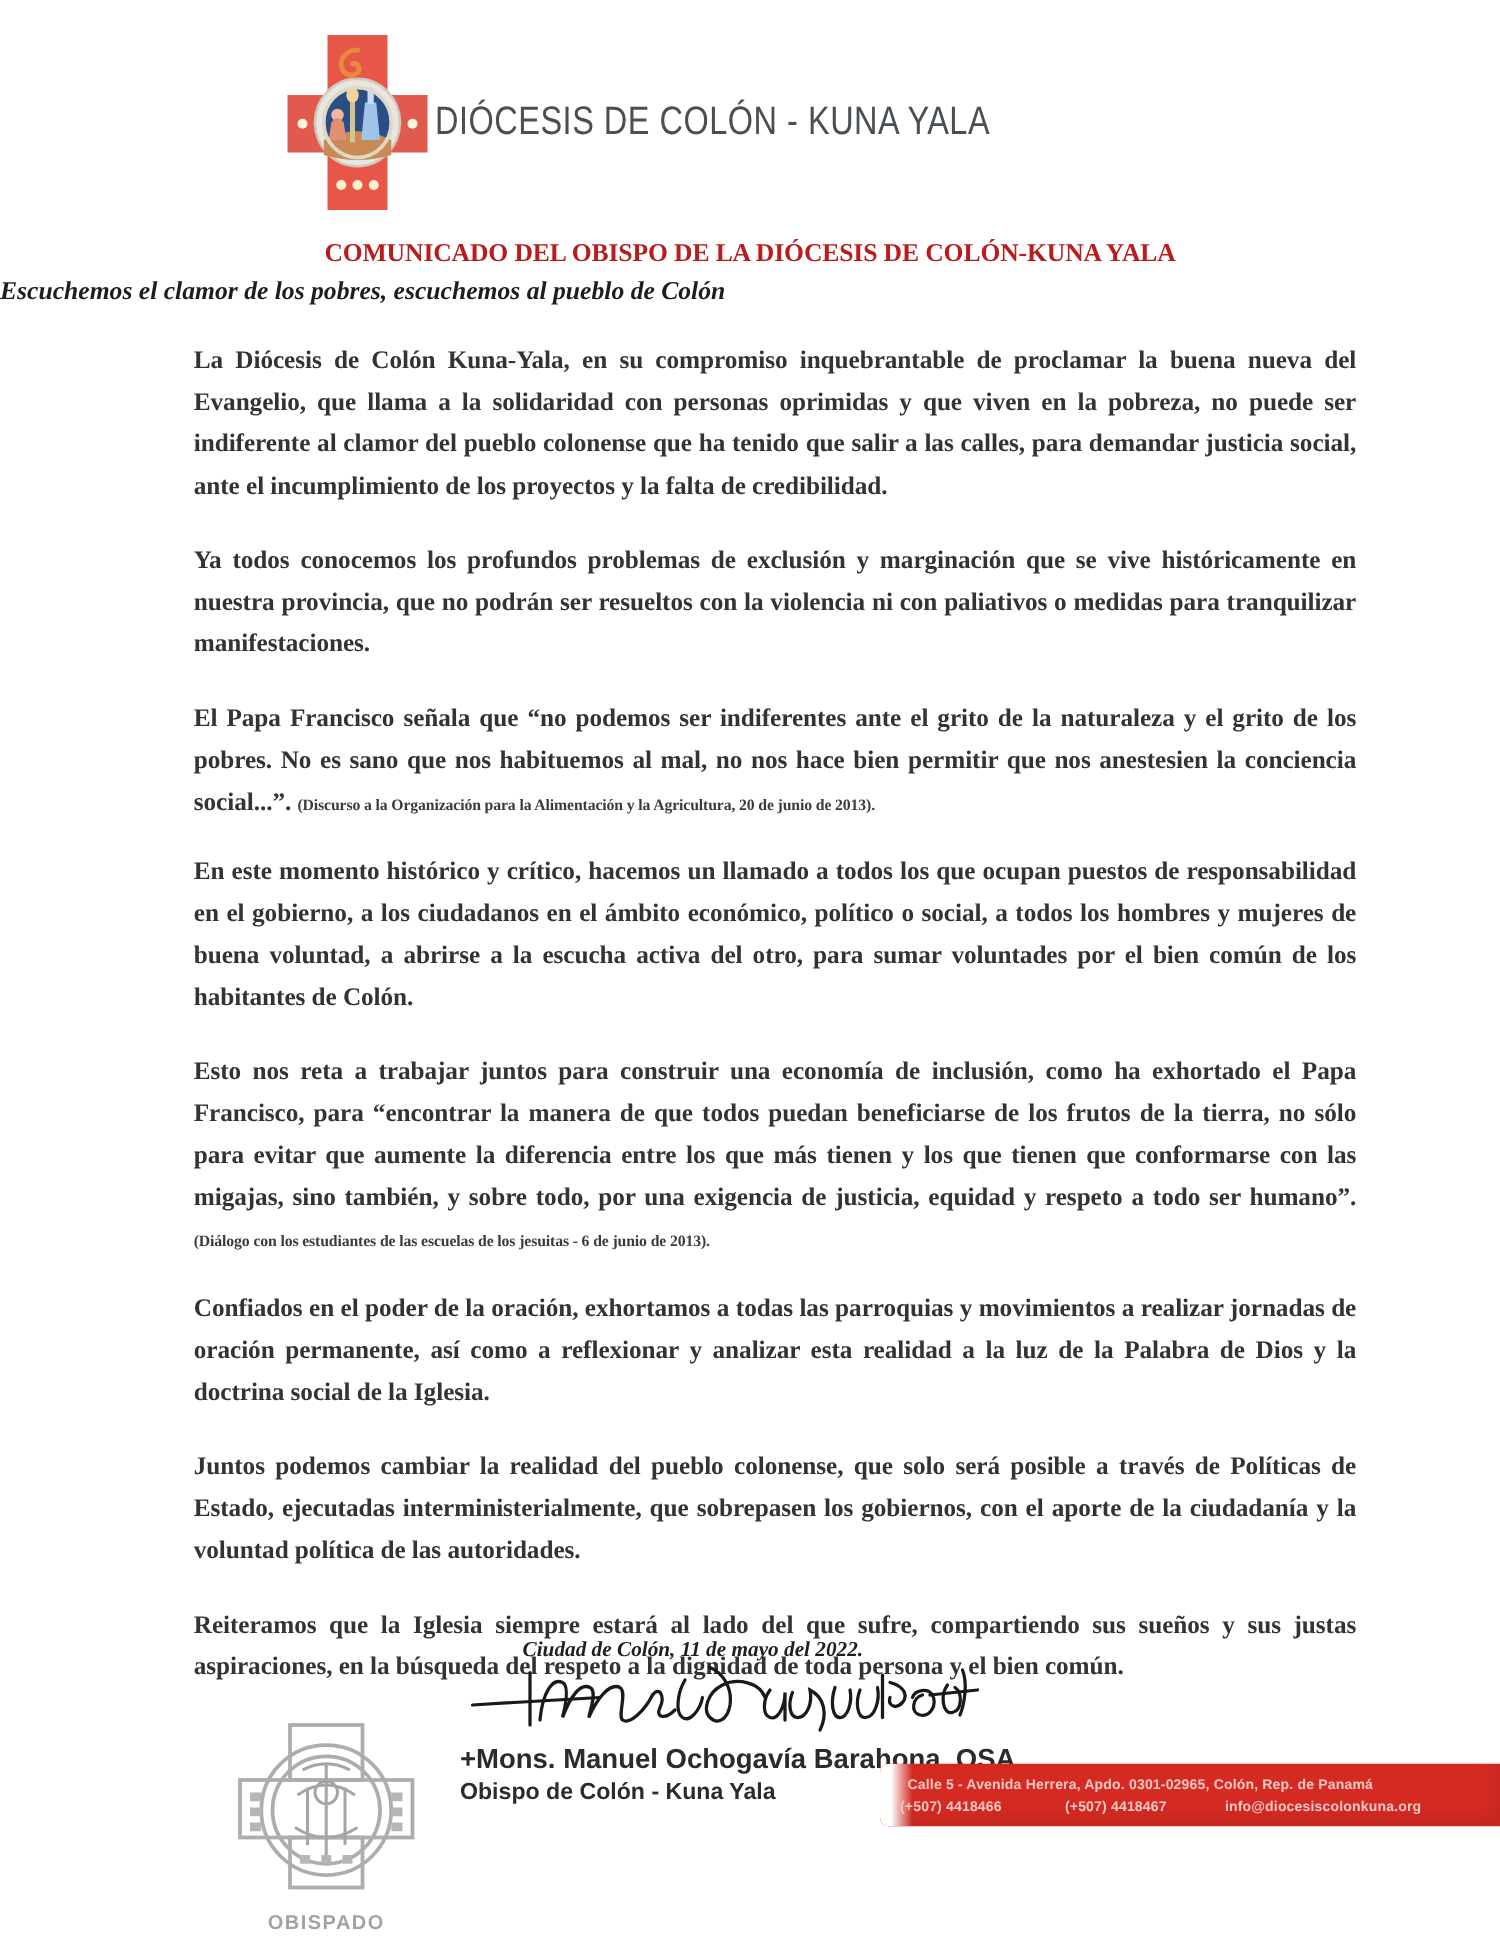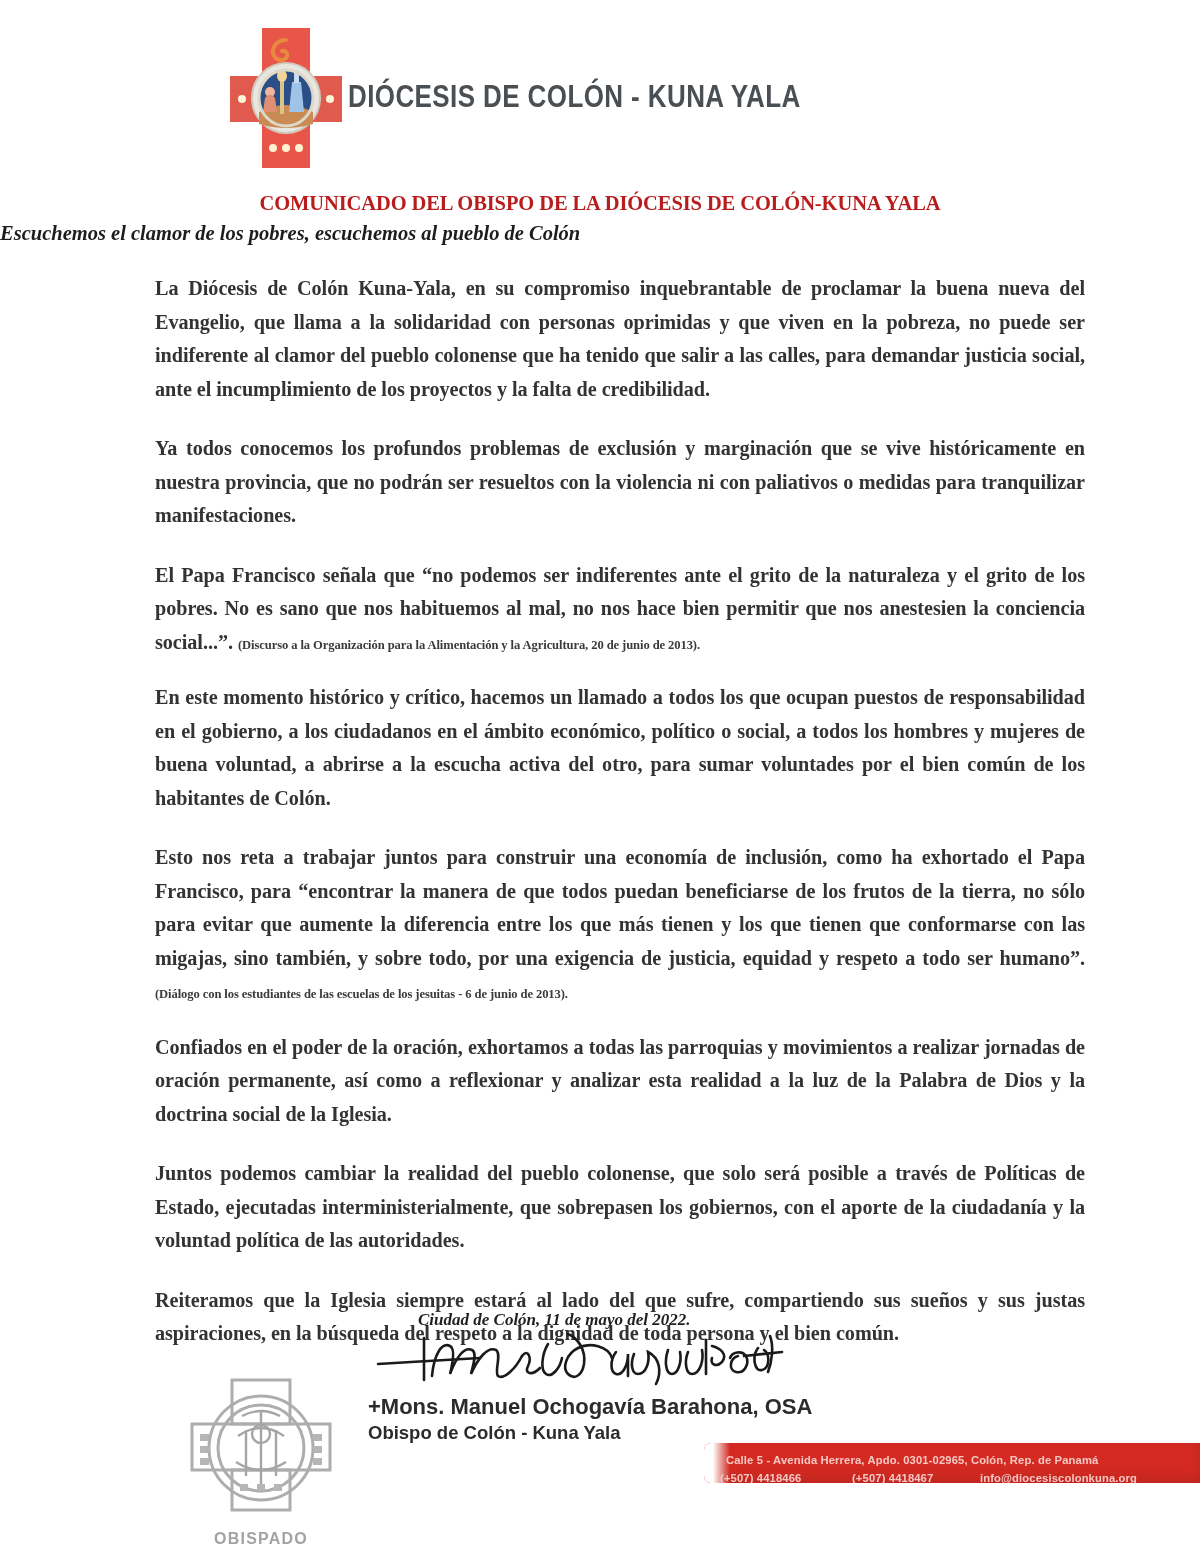--- a/index.html
+++ b/index.html
@@ -15,21 +15,20 @@
     color: #2e2e2e;
     overflow: hidden;
   }
 
   
   .letterhead {
     position: absolute;
     left: 0; top: 0;
     width: 1200px;
     height: 180px;
-    font-weight: bold;
   }
   .logo-wrap {
     position: absolute;
     left: 228px; top: 26px;
     width: 116px; height: 146px;
   }
   .logo-svg { display: block; width: 116px; height: 146px; }
 
   .letterhead-title {
     position: absolute;
@@ -152,23 +151,23 @@
     font-weight: bold;
     font-size: 16px;
     letter-spacing: 1.2px;
     color: #6a6a6a;
   }
 
   
   .footer-banner {
     position: absolute;
     left: 704px;
-    top: 1443px;
+    top: 1411px;
     width: 496px;
-    height: 40px;
+    height: 50px;
     background: #d42a22;
     border-radius: 7px 0 0 7px;
     box-shadow: inset 0 -6px 14px rgba(0,0,0,0.10);
     overflow: hidden;
   }
   .footer-banner::before {
     content: "";
     position: absolute;
     left: 0; top: 0;
     width: 26px; height: 50px;

